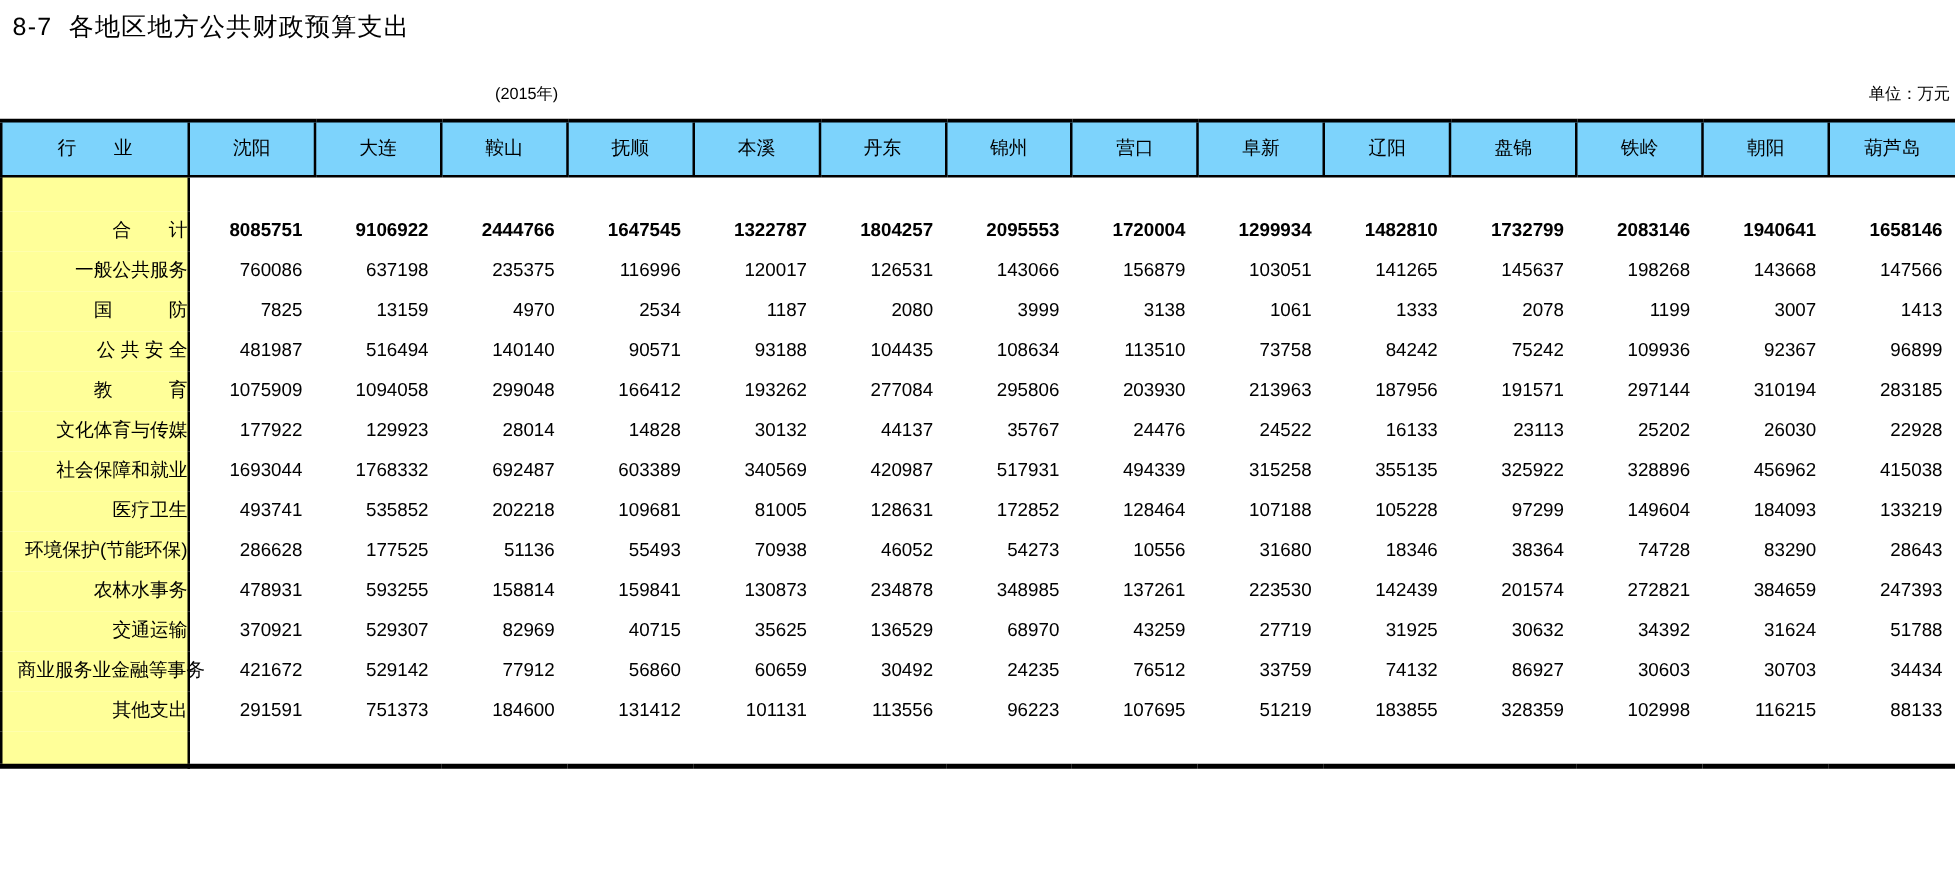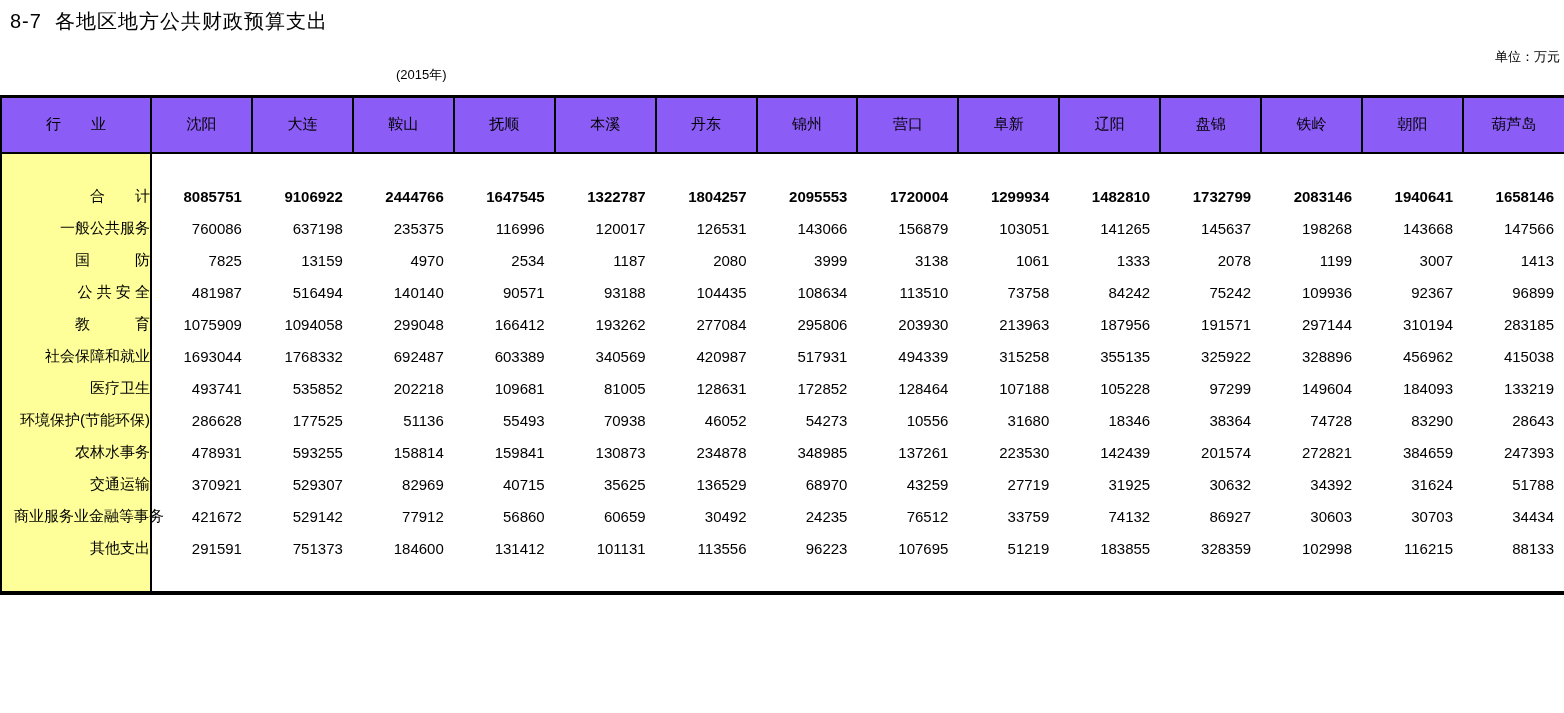--- a/index.html
+++ b/index.html
@@ -14,35 +14,35 @@
   .page-title {
     position: absolute; left: 10px; top: 8px;
     font-size: 20px; font-weight: normal; letter-spacing: 1px;
     white-space: pre;
   }
   .subtitle {
     position: absolute; left: 396px; top: 66px;
     font-size: 13px;
   }
   .unit-label {
-    position: absolute; right: 4px; top: 48px;
+    position: absolute; right: 4px; top: 66px;
     font-size: 13px;
   }
   table.main {
     position: absolute; left: 0; top: 95px;
     width: 1564px;
     border-collapse: collapse;
     table-layout: fixed;
     border-top: 3px solid #000;
     border-bottom: 4px solid #000;
   }
   col.c-label { width: 150px; }
   thead th {
-    background: #8b5cf6;
-    height: 56px;
+    background: #7dd3fc;
+    height: 44px;
     font-size: 15px; font-weight: normal;
     text-align: center; vertical-align: middle;
     border-top: 3px solid #000;
     border-bottom: 2px solid #000;
     border-left: 2px solid #000;
     white-space: pre;
   }
   thead th:first-child { border-left: 2px solid #000; }
   tbody td { font-size: 15px; vertical-align: middle; }
   tbody td.label {
@@ -190,20 +190,37 @@
         <td class="num">295806</td>
         <td class="num">203930</td>
         <td class="num">213963</td>
         <td class="num">187956</td>
         <td class="num">191571</td>
         <td class="num">297144</td>
         <td class="num">310194</td>
         <td class="num">283185</td>
       </tr>
       <tr class="data-row">
+        <td class="label">文化体育与传媒</td>
+        <td class="num">177922</td>
+        <td class="num">129923</td>
+        <td class="num">28014</td>
+        <td class="num">14828</td>
+        <td class="num">30132</td>
+        <td class="num">44137</td>
+        <td class="num">35767</td>
+        <td class="num">24476</td>
+        <td class="num">24522</td>
+        <td class="num">16133</td>
+        <td class="num">23113</td>
+        <td class="num">25202</td>
+        <td class="num">26030</td>
+        <td class="num">22928</td>
+      </tr>
+      <tr class="data-row">
         <td class="label">社会保障和就业</td>
         <td class="num">1693044</td>
         <td class="num">1768332</td>
         <td class="num">692487</td>
         <td class="num">603389</td>
         <td class="num">340569</td>
         <td class="num">420987</td>
         <td class="num">517931</td>
         <td class="num">494339</td>
         <td class="num">315258</td>

